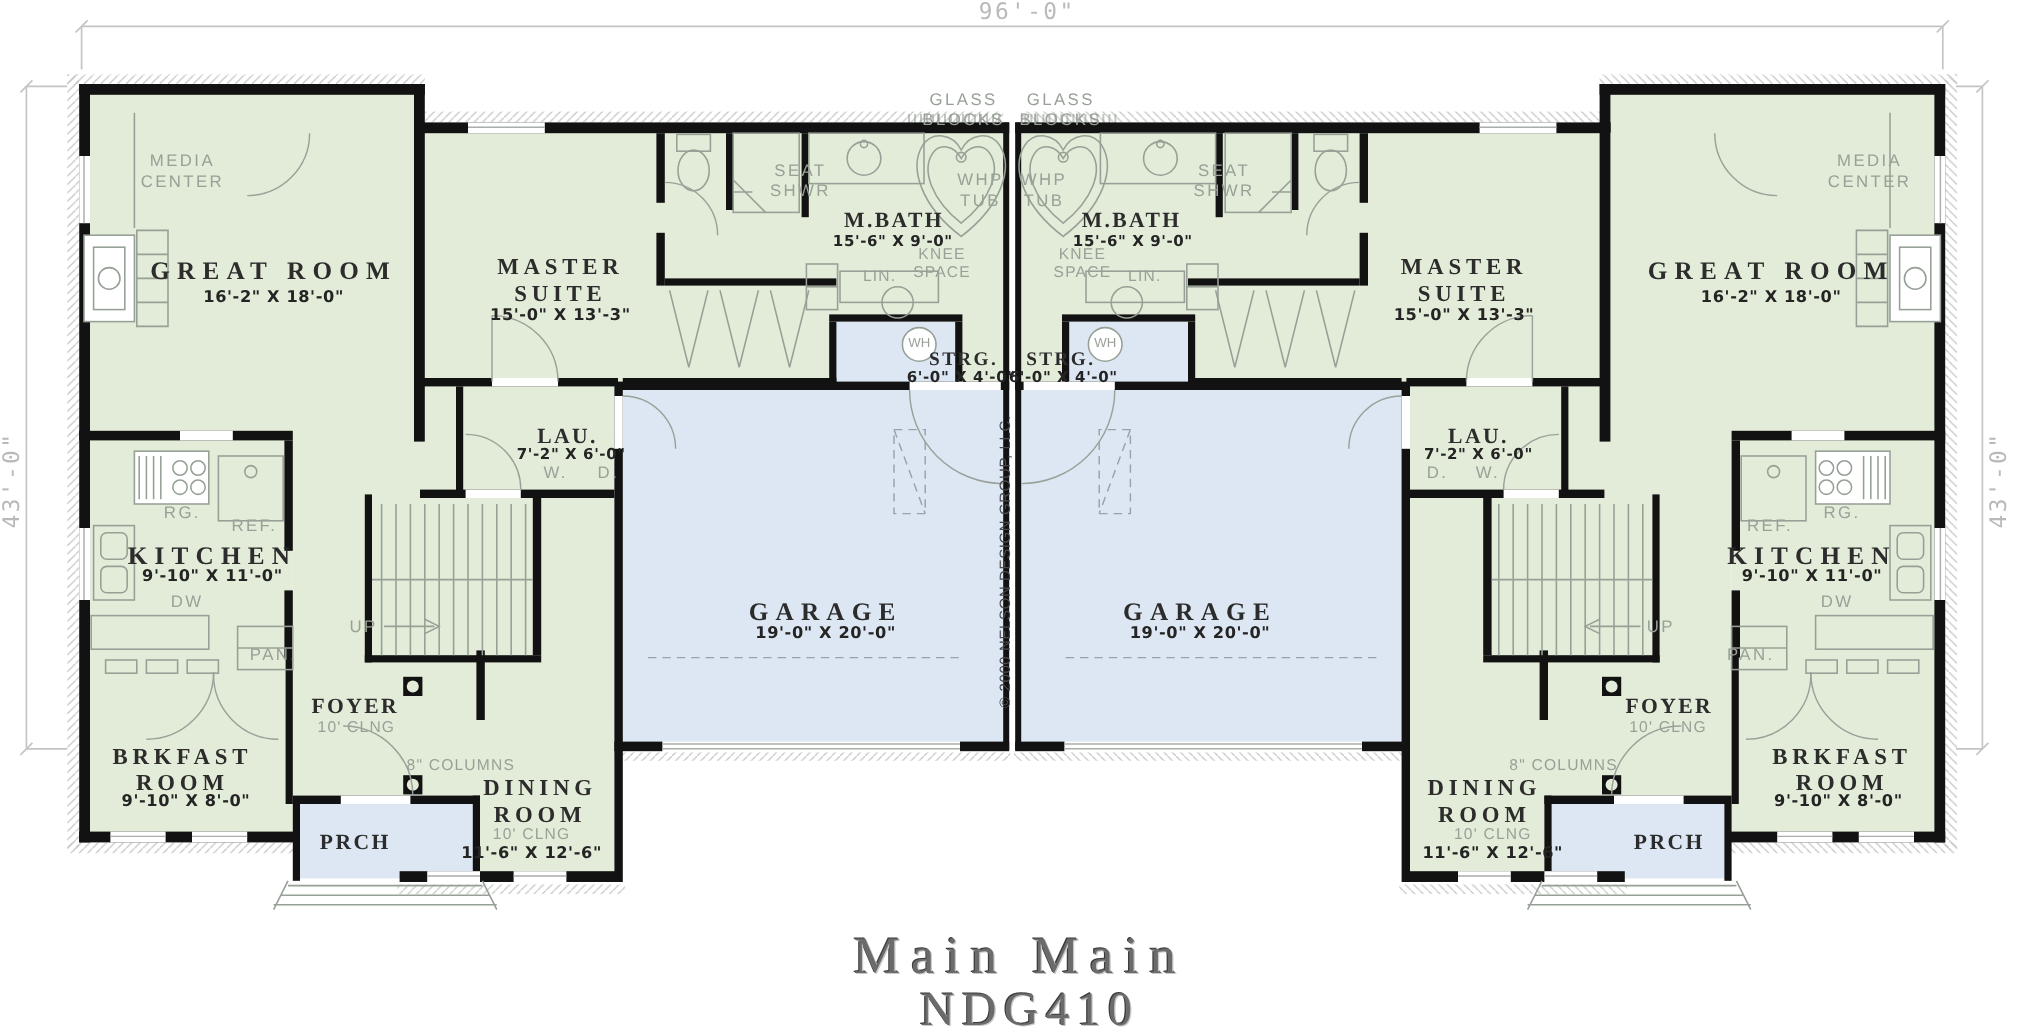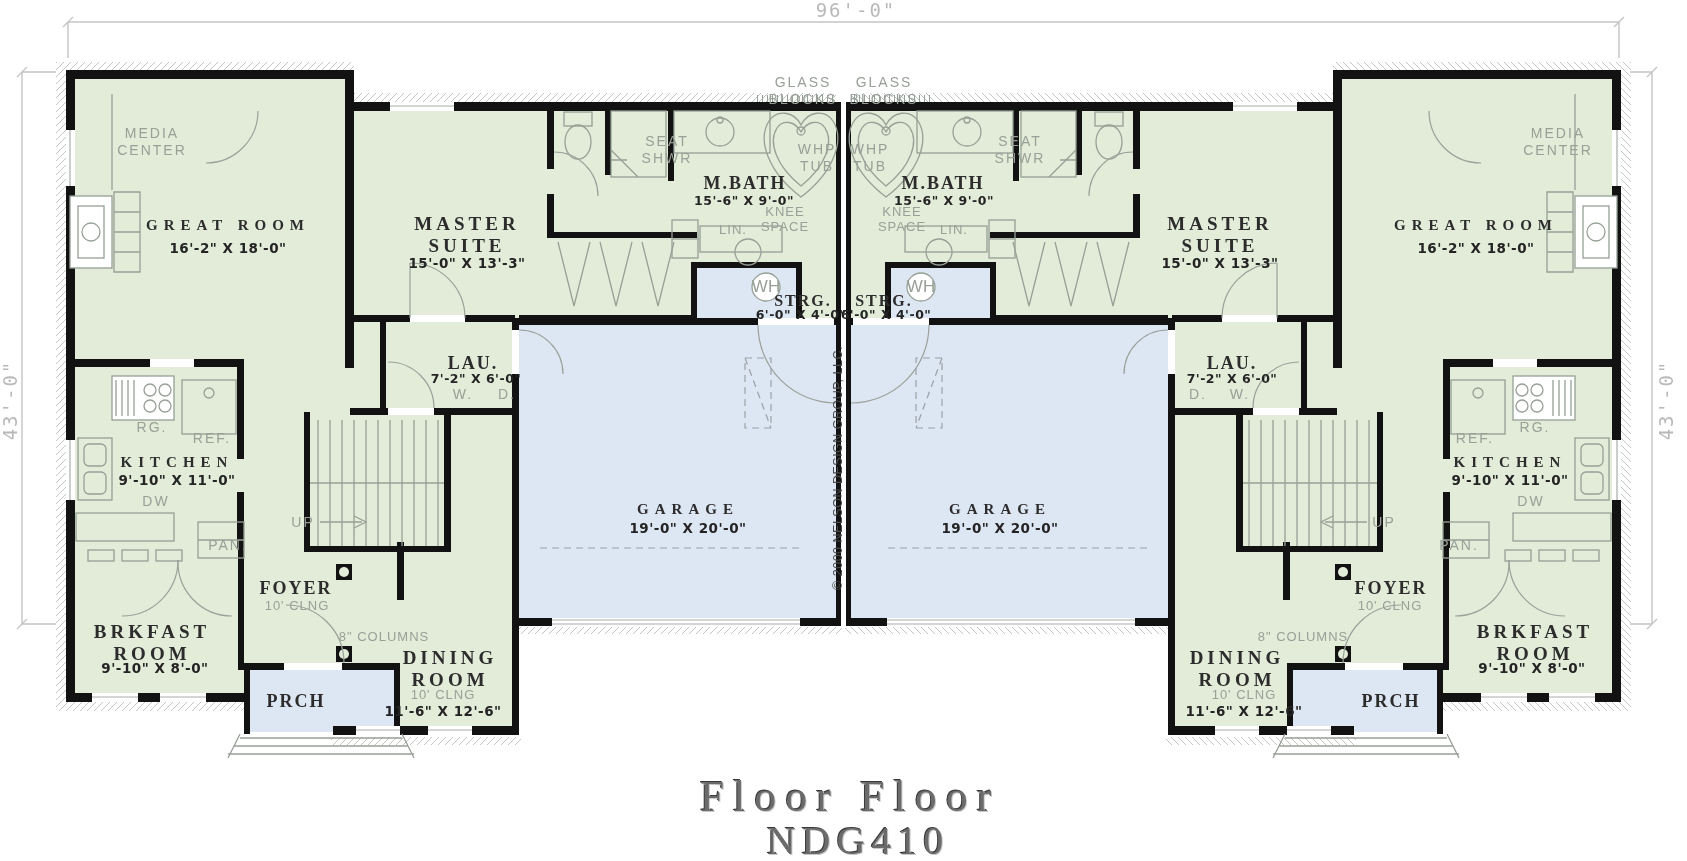--- a/index.html
+++ b/index.html
@@ -2,27 +2,27 @@
 <html><head>
 <meta charset="utf-8">
 <style>
   html,body{margin:0;padding:0;background:#fff}
   .canvas{position:relative;width:1687px;height:861px;background:#fff;overflow:hidden;
           font-family:"Liberation Sans",sans-serif}
   svg{position:absolute;left:0;top:0}
   .lbl{position:absolute;transform:translate(-50%,-50%);white-space:pre;text-align:center;
        line-height:1.18;pointer-events:none}
   .g{font-family:"Liberation Sans",sans-serif;font-size:14px;letter-spacing:2px;color:#98a098}
-  .s12{font-size:17px;letter-spacing:0}
+  .s12{font-size:11px;letter-spacing:0}
   .s13{font-size:13px;letter-spacing:1px}
   .d{font-family:"Liberation Serif",serif;font-weight:bold;font-size:19px;letter-spacing:4px;color:#2c2c2c}
   .s16{font-size:16px;letter-spacing:2px}
   .s17{font-size:18px;letter-spacing:2px}
   .s18{font-size:18px;letter-spacing:2px}
-  .s21{font-size:15px;letter-spacing:6px}
+  .s21{font-size:21px;letter-spacing:6px}
   .dim{font-family:"DejaVu Sans",sans-serif;font-weight:bold;font-size:13.5px;letter-spacing:.5px;color:#242424}
   .dimsm{font-size:12.5px}
   .m{font-family:"DejaVu Sans Mono",monospace;font-size:19px;letter-spacing:2px;color:#b9b9b9}
   .rot{transform:translate(-50%,-50%) rotate(-90deg)}
   .cpy{font-family:"Liberation Sans",sans-serif;font-size:12.5px;letter-spacing:.5px;color:#4a4a4a}
   .title1{font-family:"Liberation Serif",serif;font-size:44px;letter-spacing:9px;color:#6b6b6b;
           text-shadow:1px 1px 0 #c9c9c9,-1px -1px 0 #3c3c3c}
   .title2{font-family:"Liberation Serif",serif;font-size:40px;letter-spacing:6px;color:#6b6b6b;
           text-shadow:1px 1px 0 #c9c9c9,-1px -1px 0 #3c3c3c}
 </style>
@@ -296,16 +296,16 @@
 <div class="lbl dim" style="left:1532px;top:669px">9'-10" X 8'-0"</div>
 <div class="lbl g s13" style="left:1303px;top:637px">8" COLUMNS</div>
 <div class="lbl d" style="left:1237px;top:669px">DINING
 ROOM</div>
 <div class="lbl g s13" style="left:1244px;top:695px">10' CLNG</div>
 <div class="lbl dim" style="left:1244px;top:712px">11'-6" X 12'-6"</div>
 <div class="lbl d s18" style="left:1391px;top:702px">PRCH</div>
 <div class="lbl d s21" style="left:1000px;top:510px">GARAGE</div>
 <div class="lbl dim" style="left:1000px;top:529px">19'-0" X 20'-0"</div>
 
-<div class="lbl title1" style="left:850px;top:797px">Floor Floor</div>
+<div class="lbl title1" style="left:850px;top:797px">Main Main</div>
 <div class="lbl title2" style="left:858px;top:841px">NDG410</div>
 
 </div>
 
 </body></html>

